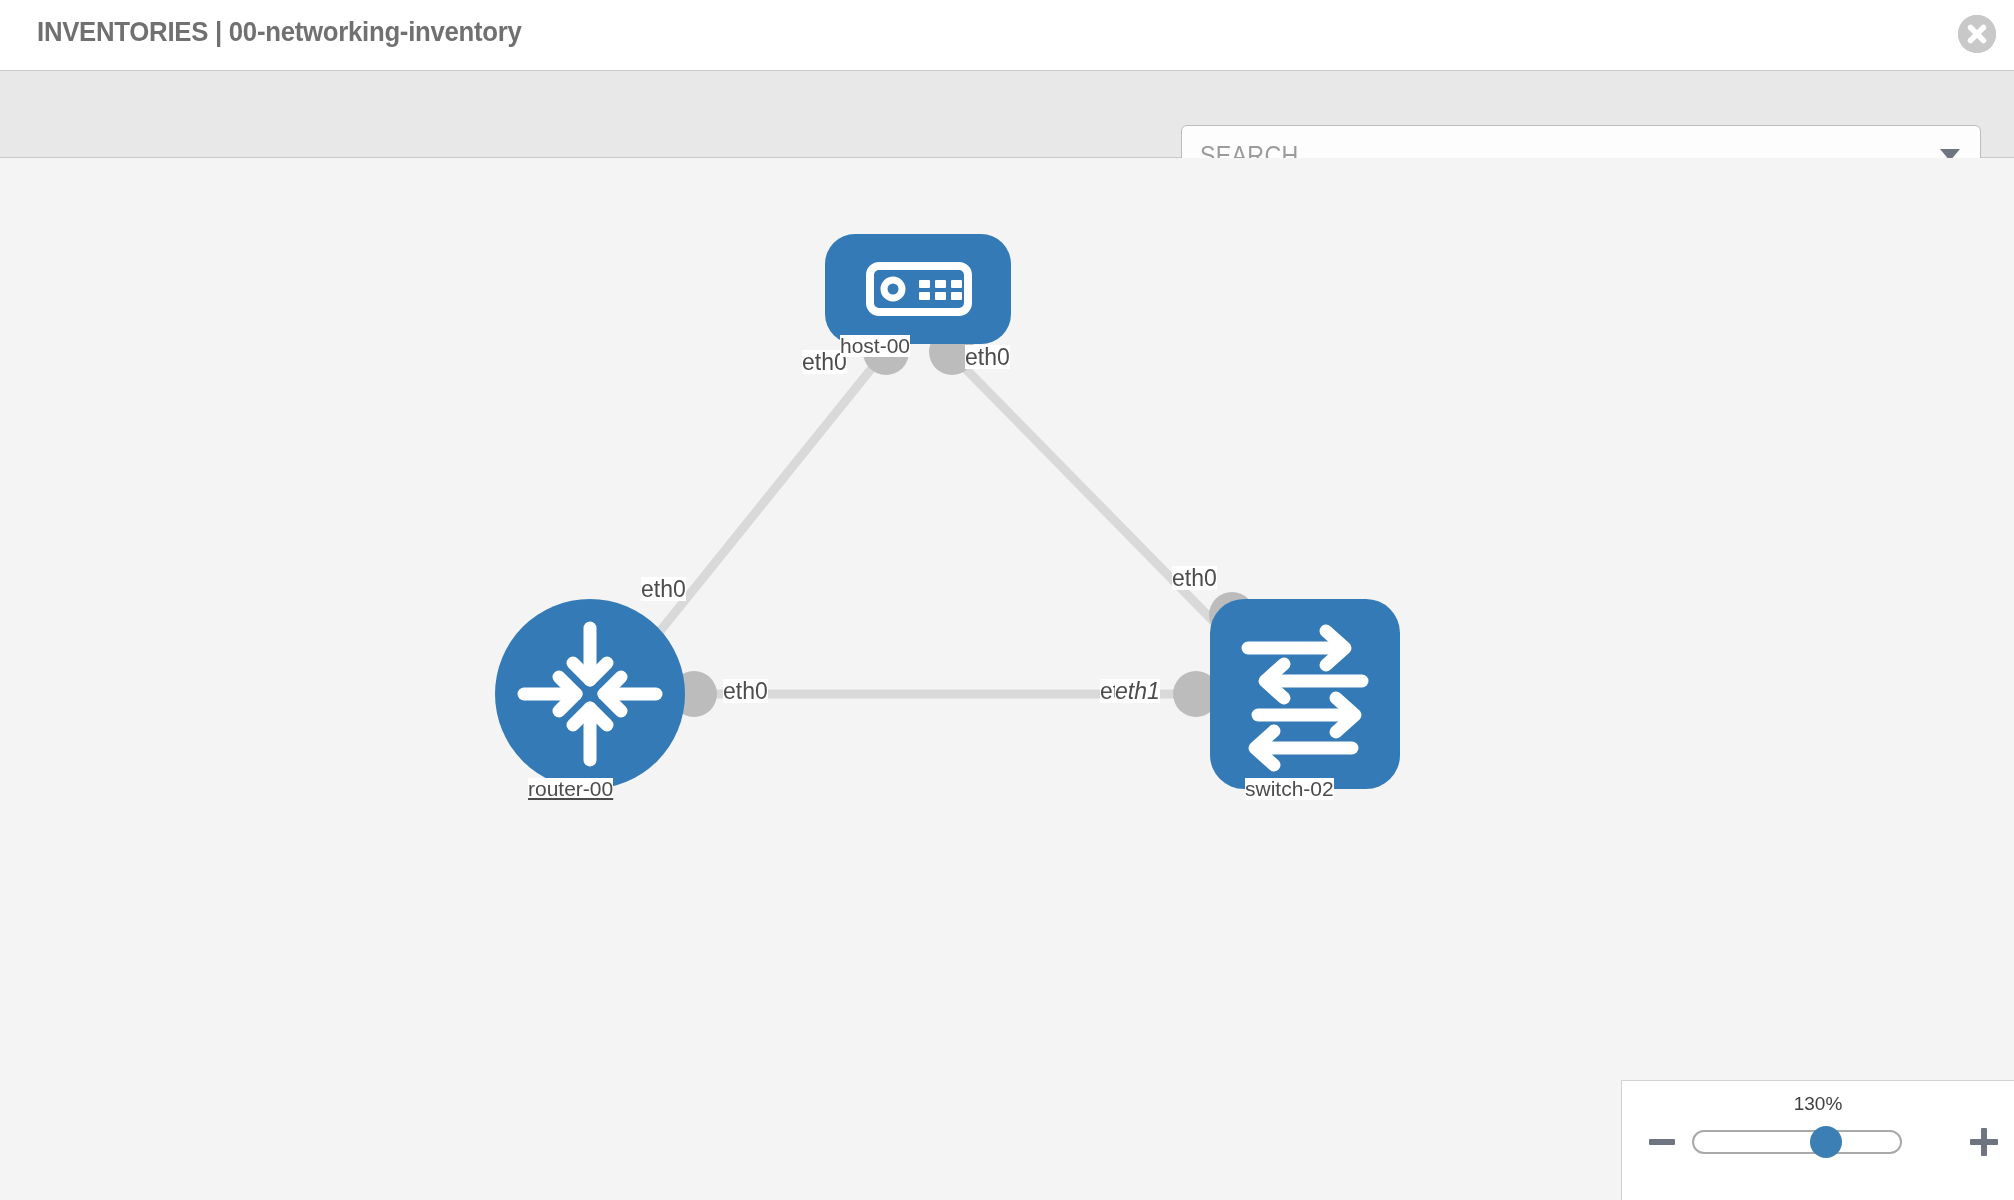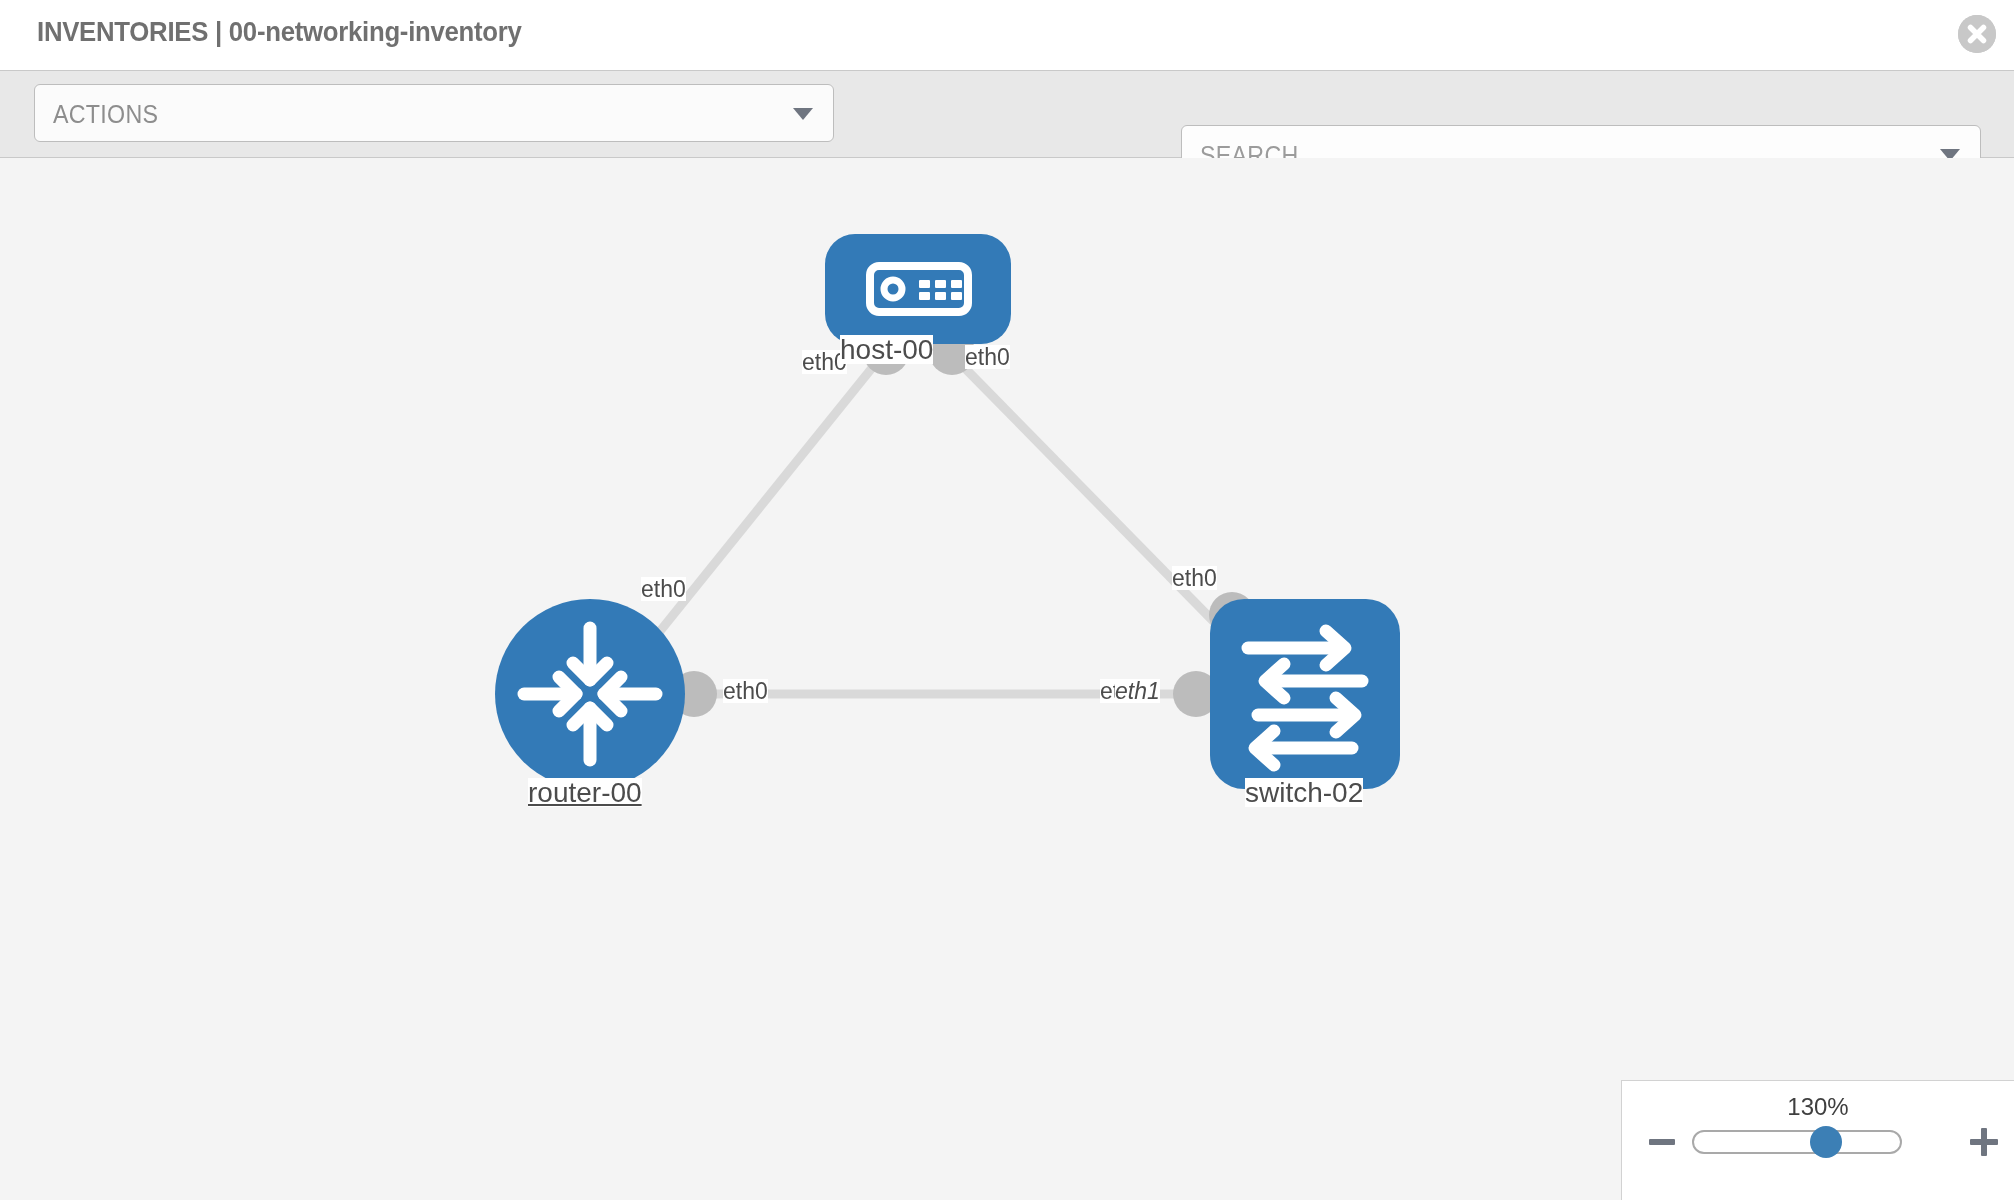--- a/index.html
+++ b/index.html
@@ -144,41 +144,41 @@
   }
 
   
   .nlabel {
     position: absolute;
     background: #ffffff;
     color: #4c4c4c;
     white-space: nowrap;
     line-height: 1.05;
   }
-  .nlabel.big  { font-size: 28px; }
+  .nlabel.big  { font-size: 21px; }
   .nlabel.port { font-size: 23px; }
 
   
   .zoom-widget {
     position: absolute;
     left: 1621px;
     top: 1080px;
     width: 393px;
     height: 120px;
     background: #ffffff;
     border-left: 1px solid #d2d2d2;
     border-top: 1px solid #d2d2d2;
     box-sizing: border-box;
   }
   .zoom-pct {
     position: absolute;
     top: 12px;
     left: 0; right: 0;
     text-align: center;
-    font-size: 24px;
+    font-size: 19px;
     color: #3f3f3f;
   }
   .zoom-minus, .zoom-plus {
     position: absolute;
     top: 44px;
     width: 34px;
     height: 34px;
     cursor: pointer;
   }
   .zoom-minus { left: 25px; }
@@ -229,24 +229,20 @@
   <div class="close-btn">
     <svg width="38" height="38" viewBox="0 0 38 38" aria-hidden="true">
       <circle cx="19" cy="19" r="19" fill="#c8c8c8"></circle>
       <path d="M12.5 12.5 L25.5 25.5 M25.5 12.5 L12.5 25.5" stroke="#ffffff" stroke-width="5.5" stroke-linecap="round"></path>
     </svg>
   </div>
 </div>
 
 <div class="toolbar">
 
-  <div class="actions-select">
-    <span class="label">ACTIONS</span>
-    <span class="caret"></span>
-  </div>
 
   <div class="tool-icon wrench">
     <svg width="46" height="46" viewBox="0 0 46 46" aria-hidden="true">
       <g fill="#80858f">
         <path d="M33.6 8.6a11 11 0 0 0-13.1 13.6L9.4 33.3a3.8 3.8 0 1 0 5.4 5.4l11.1-11.1A11 11 0 0 0 39.5 14.5l-6.2 6.2-5.2-1.4-1.4-5.2 6.9-5.5z"></path>
         <circle cx="12.1" cy="36" r="2.1" fill="#ffffff"></circle>
       </g>
     </svg>
   </div>
 

